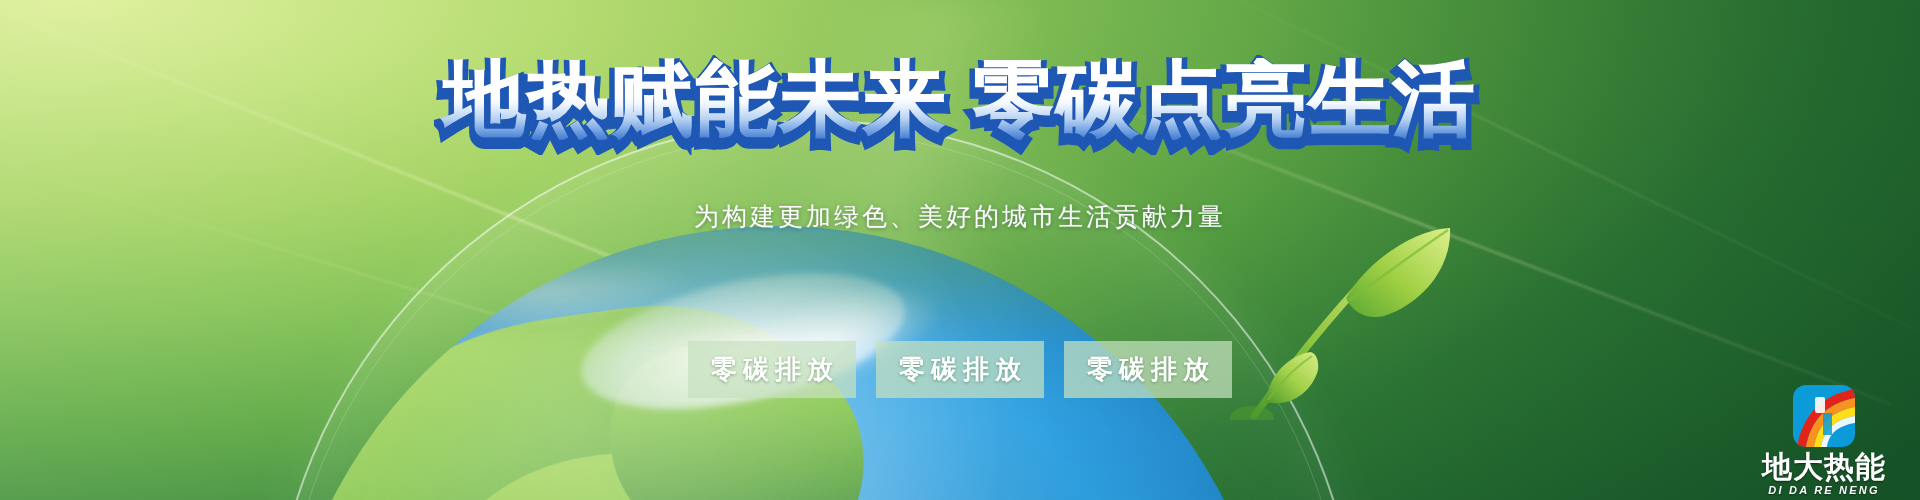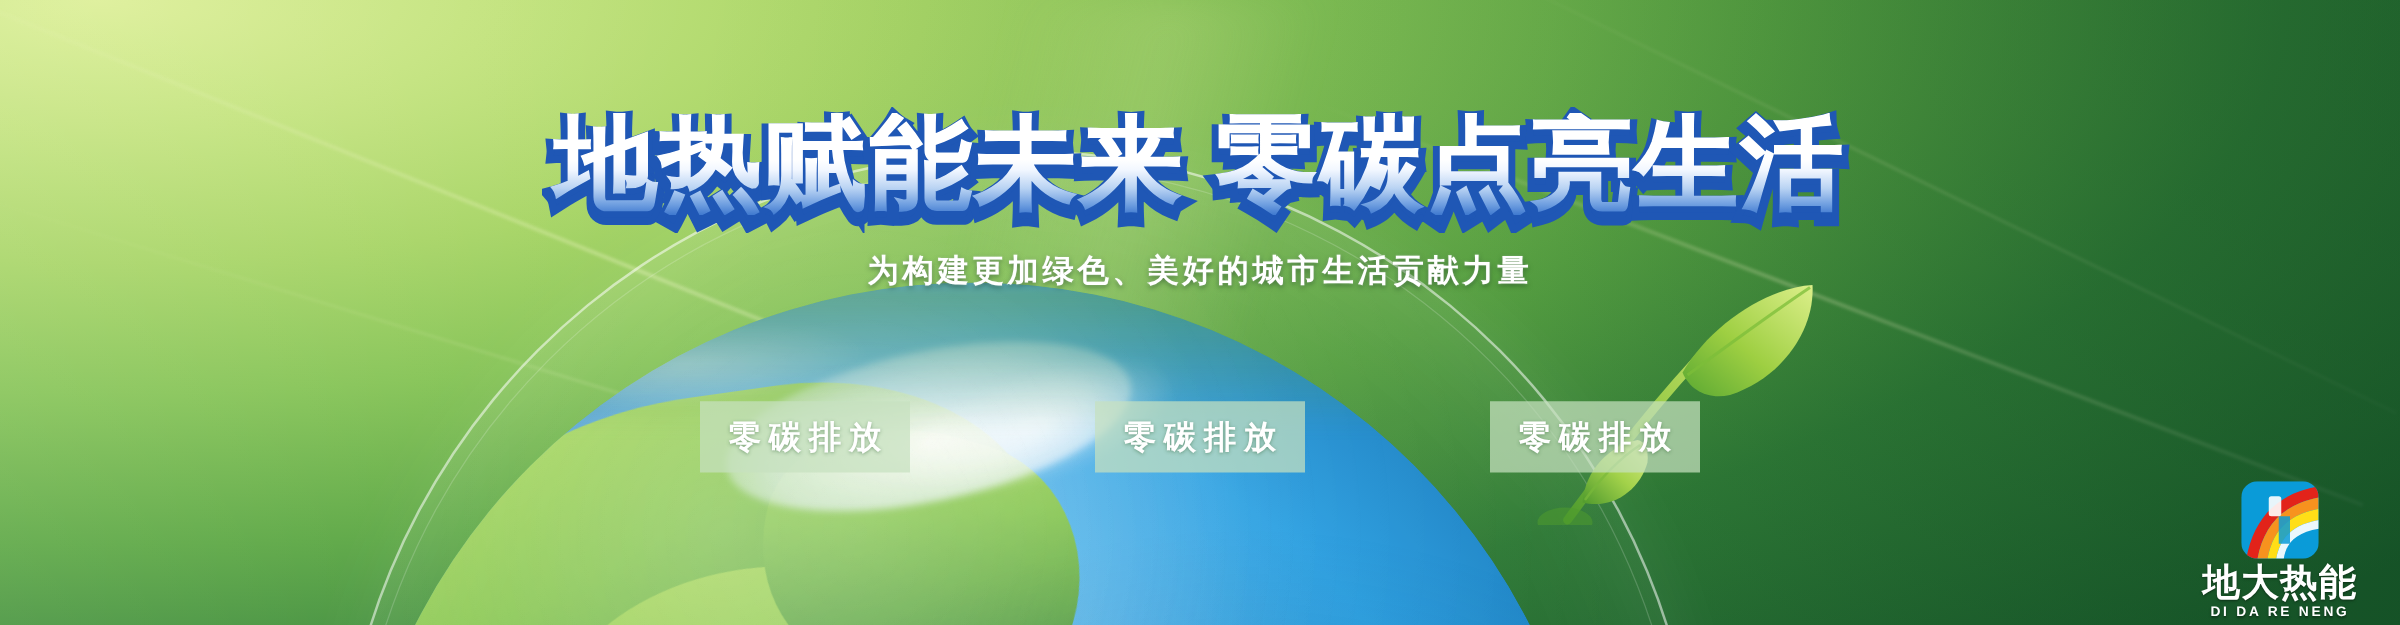--- a/index.html
+++ b/index.html
@@ -122,21 +122,20 @@
   
   .title{
     position:absolute;
     left:0;right:0;top:58px;
     text-align:center;
     font-size:82px;
     font-weight:bold;
     letter-spacing:2px;
     line-height:1;
     white-space:nowrap;
-    margin-top:32px;
   }
   .title .t-shadow{
     position:absolute;left:0;right:0;top:6px;
     color:#1f57b5;
     -webkit-text-stroke:12px #1f57b5;
     text-stroke:12px #1f57b5;
     paint-order:stroke fill;
     filter:blur(0.5px);
   }
   .title .t-main{
@@ -149,33 +148,33 @@
   }
 
   
   .subtitle{
     position:absolute;
     left:560px;width:800px;
     top:200px;
     text-align:center;
     color:#ffffff;
     font-size:25px;
-    font-weight:bold;
+    font-weight:normal;
     letter-spacing:3px;
     text-shadow:0 1px 4px rgba(20,60,25,0.55), 0 0 2px rgba(255,255,255,0.35);
     white-space:nowrap;
   }
 
   
   .badges{
     position:absolute;
     left:560px;width:800px;
-    top:321px;
+    top:341px;
     display:flex;
-    justify-content:space-between;
+    justify-content:center;
     gap:20px;
   }
   .badge{
     width:168px;
     height:57px;
     display:flex;
     align-items:center;
     justify-content:center;
     background:rgba(198,224,191,0.72);
     color:#ffffff;
@@ -206,20 +205,21 @@
     font-weight:bold;
     letter-spacing:1px;
     line-height:1.05;
     text-shadow:0 1px 2px rgba(0,0,0,0.45);
     font-family:"DejaVu Sans","Liberation Sans",sans-serif;
   }
   .logo-en{
     color:#ffffff;
     font-size:11px;
     font-weight:bold;
+    font-style:italic;
     letter-spacing:2.2px;
     margin-top:2px;
     text-shadow:0 1px 2px rgba(0,0,0,0.45);
   }
 </style>
 </head>
 <body>
 
 <div id="banner">
 

